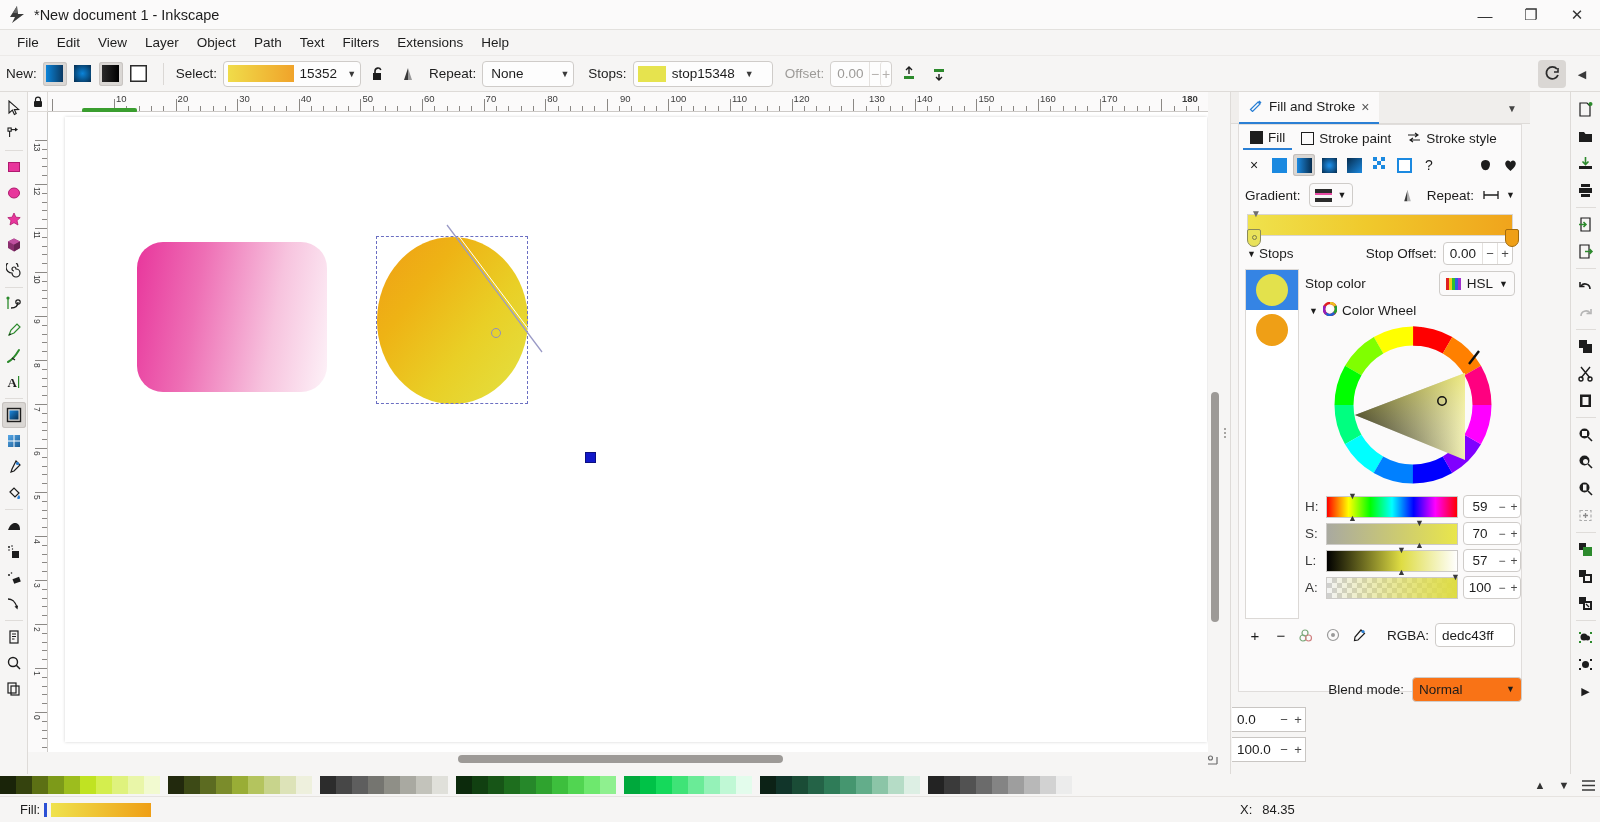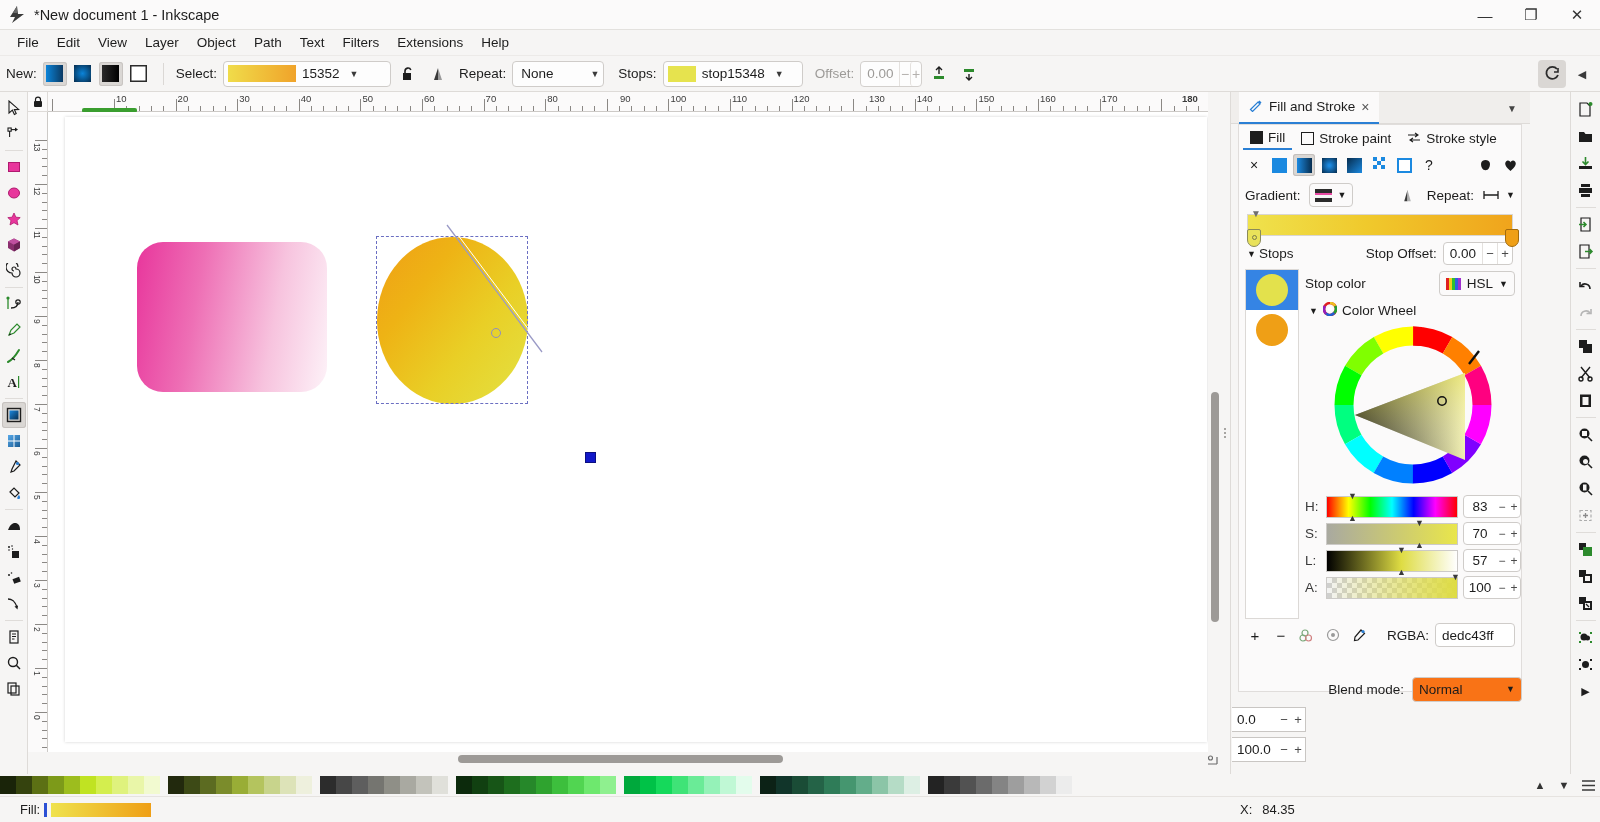--- a/index.html
+++ b/index.html
@@ -308,21 +308,21 @@
     <div class="gt-btn active">
         <span class="sw lin-blk"></span>
       </div>
     <div class="gt-btn">
         <span class="sw hollow"></span>
       </div>
 
     <div class="tb-sep"></div>
 
     <span class="tb-label">Select:</span>
-    <div class="combo" style="width:168px">
+    <div class="combo" style="width:138px">
       <span class="grad-preview"></span>
       <span>15352</span>
       <span class="arrow">▼</span>
     </div>
 
     <div class="icon-btn">
       <svg width="16" height="16" viewBox="0 0 16 16">
           <path d="M5 7V5a3 3 0 0 1 5.8-1" fill="none" stroke="#1d1d1d" stroke-width="1.6"></path>
           <rect x="3" y="7" width="8" height="7" fill="#1d1d1d"></rect>
         </svg>
@@ -971,21 +971,21 @@
         </div>
 
         <div class="hsl-grid">
           <div class="hsl-line">
             <span class="hsl-key">H:</span>
             <div class="hsl-bar h">
               <span class="mk top" style="left:21px">▼</span>
               <span class="mk bot" style="left:21px">▲</span>
             </div>
             <div class="hsl-val">
-              <span class="v">83</span>
+              <span class="v">59</span>
               <span class="b">−</span>
               <span class="b">+</span>
             </div>
           </div>
           <div class="hsl-line">
             <span class="hsl-key">S:</span>
             <div class="hsl-bar s">
               <span class="mk top" style="left:88px">▼</span>
               <span class="mk bot" style="left:88px">▲</span>
             </div>

